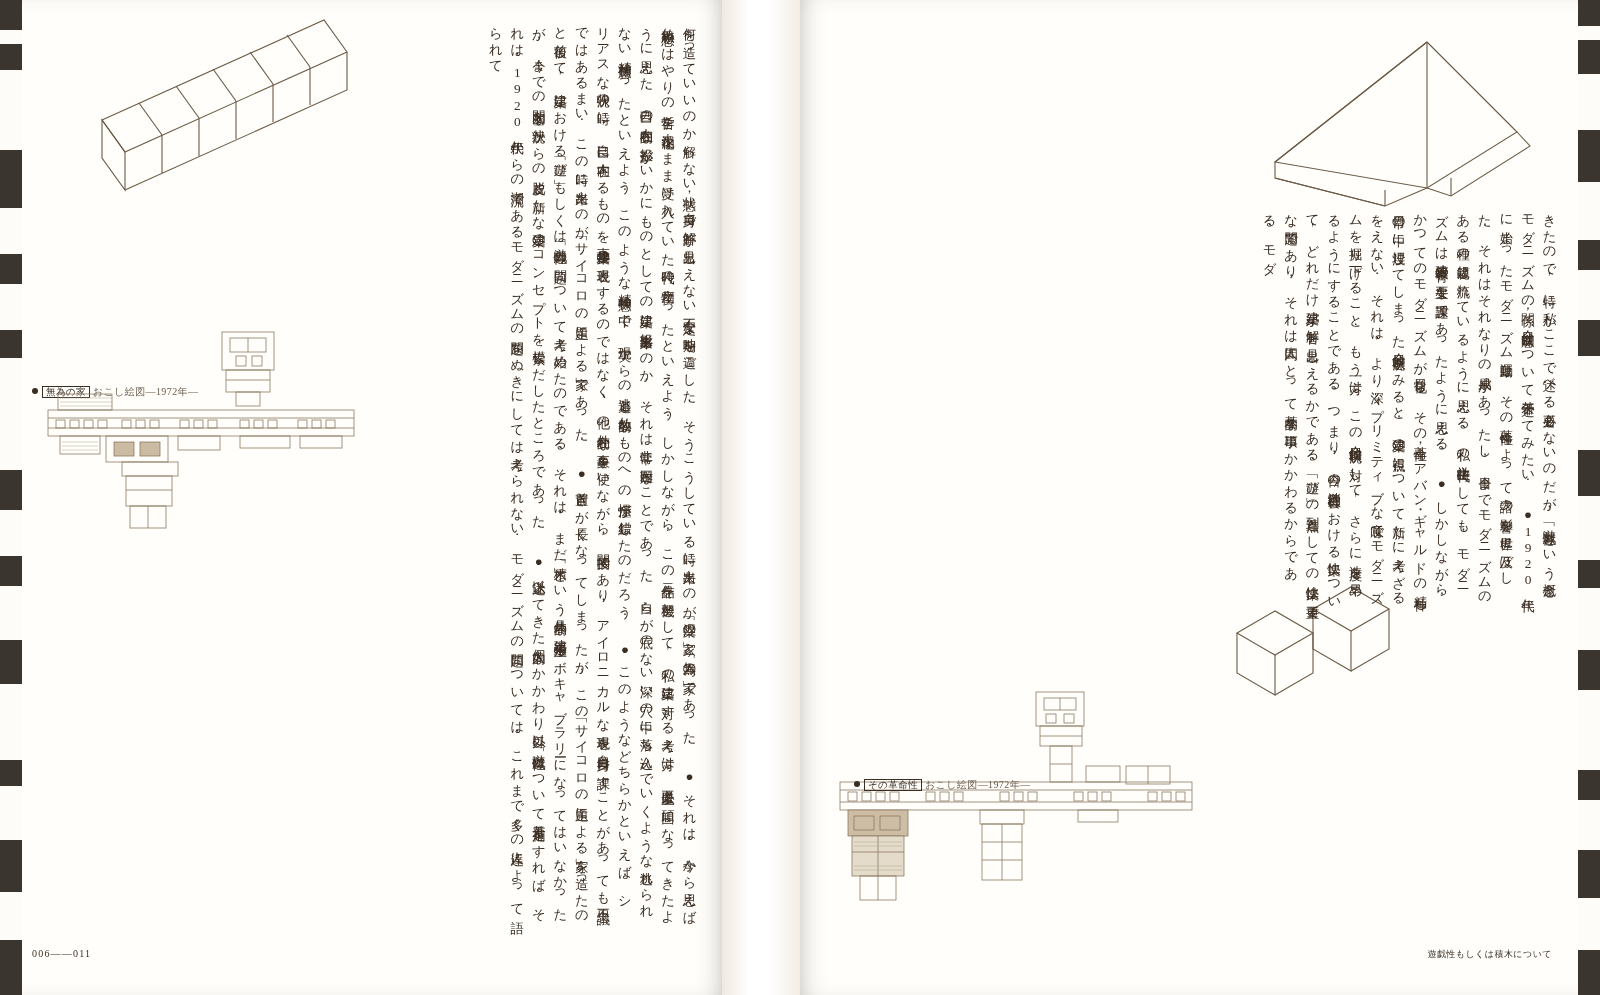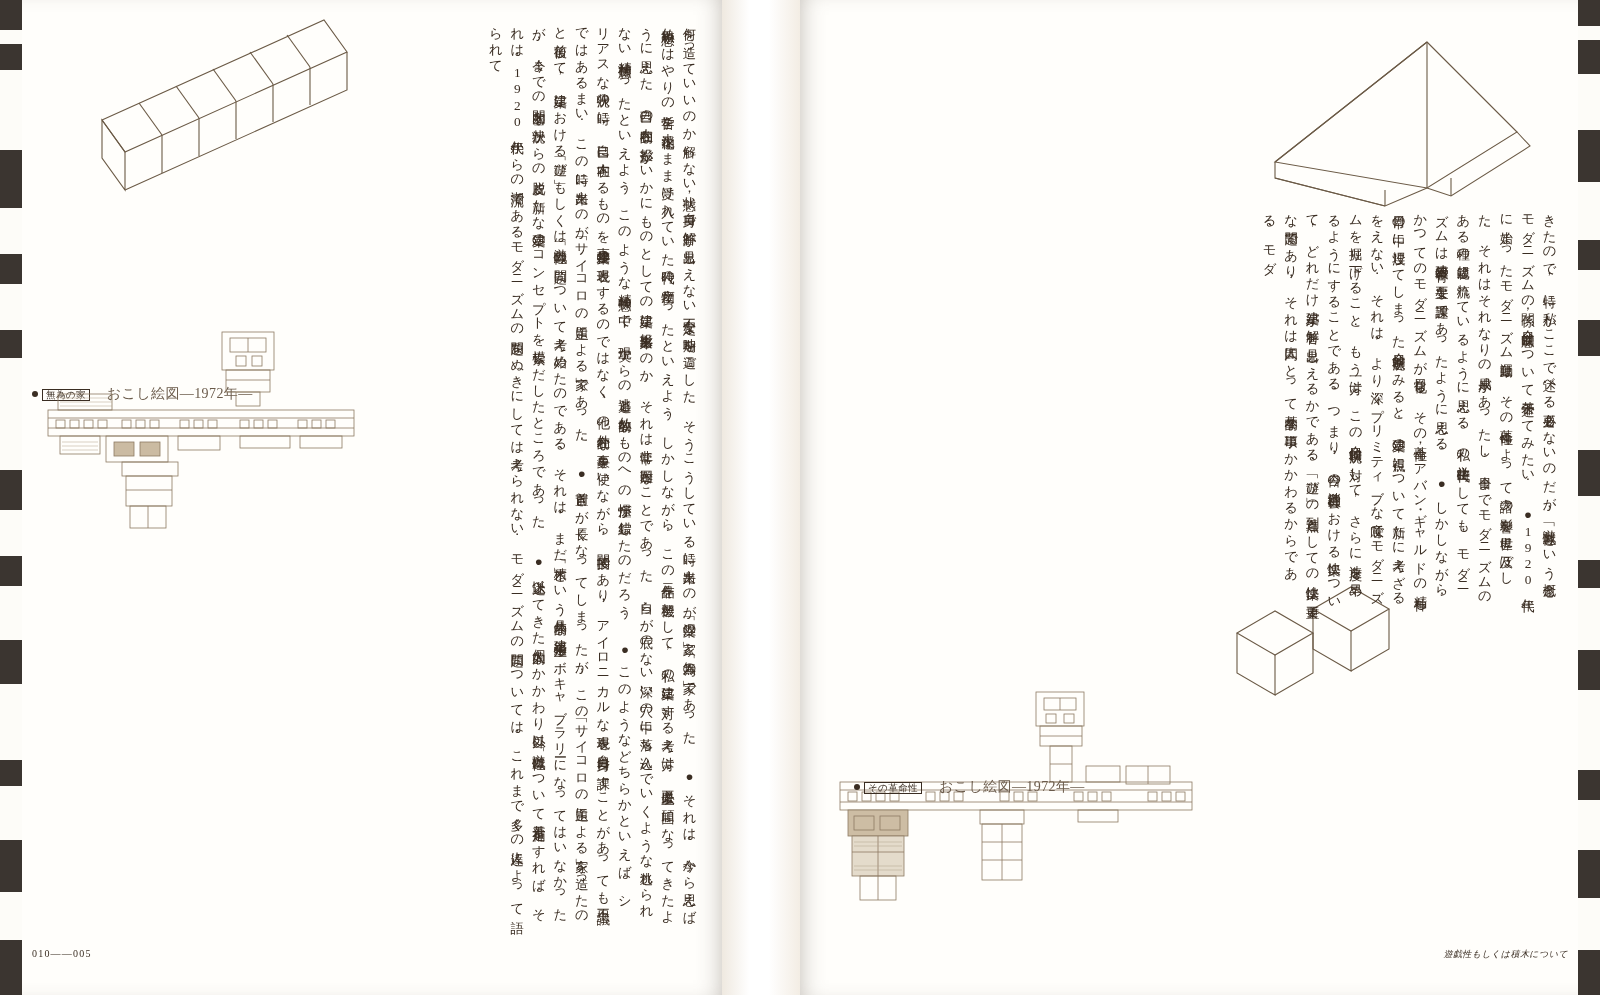--- a/index.html
+++ b/index.html
@@ -95,25 +95,25 @@
     width: 6px;
     height: 6px;
     border-radius: 50%;
     background: #3a2d22;
     margin-right: 4px;
     vertical-align: 1px;
   }
   .caption .boxed {
     border: 1px solid #3a2d22;
     padding: 0 3px;
-    margin-right: 17px;
+    margin-right: 3px;
     font-size: 9.5px;
   }
   .caption .small {
-    font-size: 14px;
+    font-size: 10px;
     color: #6a5a4a;
   }
 
   
   .folio {
     position: absolute;
     font-size: 10px;
     letter-spacing: 0.12em;
     color: #3a2d22;
   }
@@ -249,21 +249,21 @@
             <line x1="32" y1="112" x2="68" y2="112"></line>
             <line x1="32" y1="116" x2="68" y2="116"></line>
             <line x1="32" y1="120" x2="68" y2="120"></line>
           </g>
         </g>
       </svg>
     </div>
 
     <div class="vtext" id="left-body">何を造っていいのか解らない状態，自身で解答が見出しえない不安定な時期を過ごした．そうこうしている時に出来たのが「涅槃の家」と「無為の家」であった． ●それは，今から思えば仏教思想やはやりの哲学を未消化なまま受け入れていた時代の産物だったといえよう．しかしながら，この二作品を契機として，私の建築に対する考え方は，必要以上に頑固になってきたように思えた．自己の内在的な投影がいかにものとしての建築に投影出来るのか．それは非常に困難なことであった．自らが底のない深い穴の中に落ち込んでいくような逃れられない精神状態だったといえよう．このような精神状態の中で，現実からの逃避と仏教的なものへの憧憬が錯綜したのだろう． ●このようなどちらかといえば，シリアスな状況の時に，自己に内在するものを直接建築の表現とするのではなく，他の外在的な事象を使いながら，間接的であり，アイロニカルな表現を自分自身に課すことがあっても不思議ではあるまい．この時に出来たのが「サイコロの主題による家」であった． ●前置きが長くなってしまったが，この「サイコロの主題による家」を造ったのと前後して，建築における「遊び」もしくは「遊戯性」の問題について考え始めたのである．それは，まだ「積木」という具体的な建築造形上のボキャブラリーになってはいなかったが，今までの閉塞的な状況からの脱皮と新たな建築のコンセプトを模索しだしたところであった． ●以上述べてきた個人的なかかわり以外に「遊戯性」について若干補足をすれば，それは，1920年代からの潮流であるモダニズムの問題をぬきにしては考えられない．モダニズムの問題については，これまで多くの人達によって語られて</div>
 
-    <div class="folio" style="left:10px; top:948px;">010——005</div>
+    <div class="folio" style="left:10px; top:948px;">006——011</div>
   </div>
 
   <div class="gutter"></div>
 
   <div class="page-half page-right">
 
     <div class="drawing" style="left:455px; top:28px;">
       <svg width="300" height="200" viewBox="0 0 300 200">
         <g fill="none" stroke="#6b5a46" stroke-width="1.1">
           <path d="M172 14 L262 104 L172 160 L20 134 Z"></path>
@@ -355,16 +355,16 @@
         </g>
       </svg>
     </div>
 
     <div class="caption" style="left:54px; top:778px;">
       <span class="bullet"></span><span class="boxed">その革命性</span><span class="small">おこし絵図—1972年—</span>
     </div>
 
     <div class="vtext" id="right-body">きたので，特に私がここで述べる必要もないのだが，「遊戯性」という概念とモダニズムの関係，今日的意味について若干述べてみたい． ●1920年代に始まったモダニズム運動は，その革命性によって諸々の影響を世界に及ぼした．それはそれなりの成果があったし，今日までモダニズムのある種の規範は流れているように思える．私の学生時代にしても，モダニズムは建築教育の主要な課題であったように思える． ●しかしながら，かつてのモダニズムが日常化し，その革命性，アバン・ギャルドの精神も日常の中に埋没してしまった今日的状況をみると，建築の視点について新たに考えざるをえない．それは，より深くプリミティブな意味でモダニズムを掘り下げること．もう一方は，この今日的状況に対して，さらに速度を早めるようにすることである．つまり，今日の消費社会における快楽について，どれだけ建築が解答を見出しえるかである．「遊び」の到達点としての快楽は重要な問題であり，それは人間にとって基本的な事項にかかわるからである．モダ</div>
 
-    <div class="folio-right" style="right:10px; top:948px;font-style:italic;">遊戯性もしくは積木について</div>
+    <div class="folio-right" style="right:26px; top:948px;">遊戯性もしくは積木について</div>
   </div>
 
 </div>
 
 </body></html>

